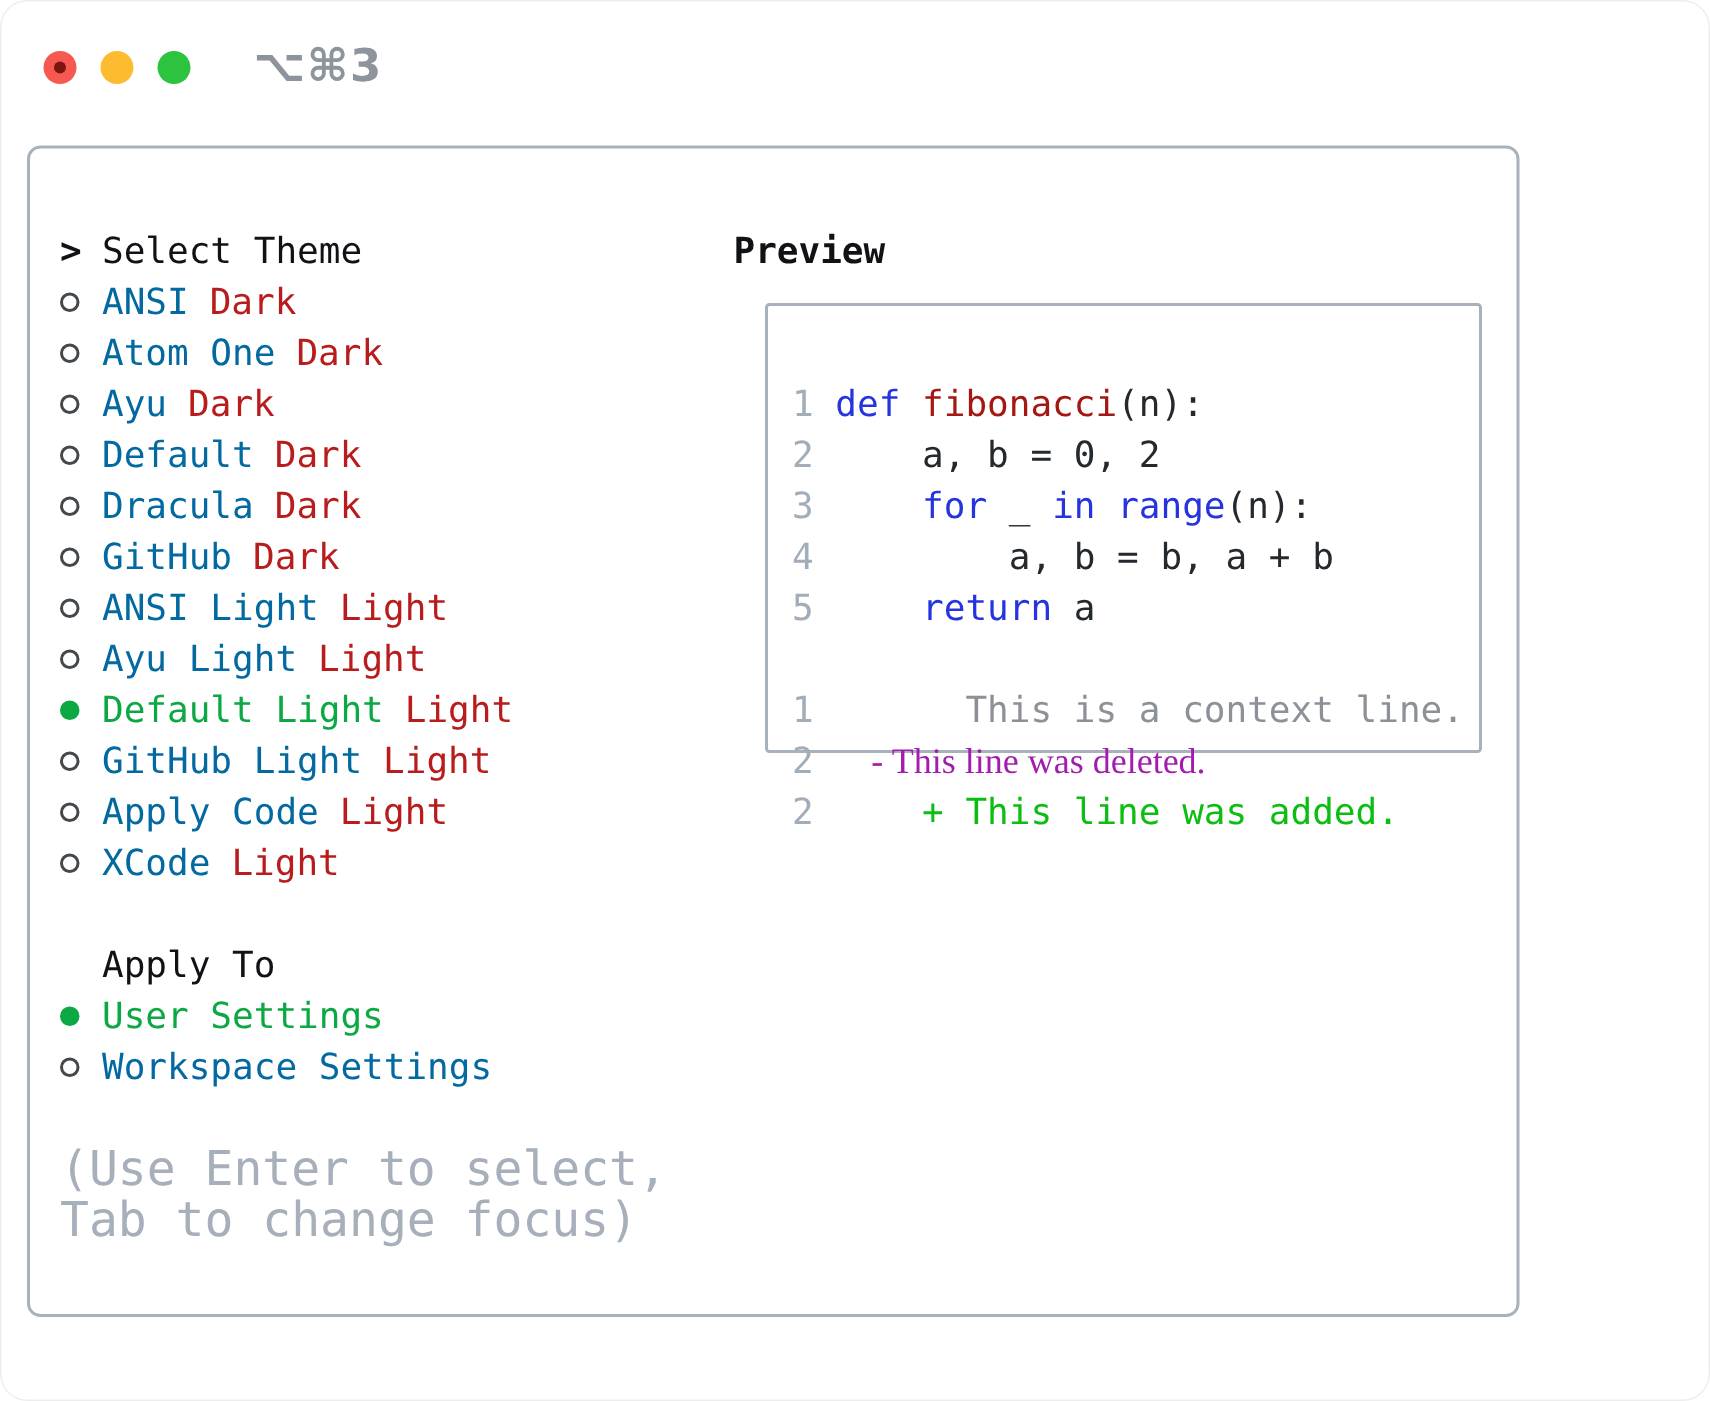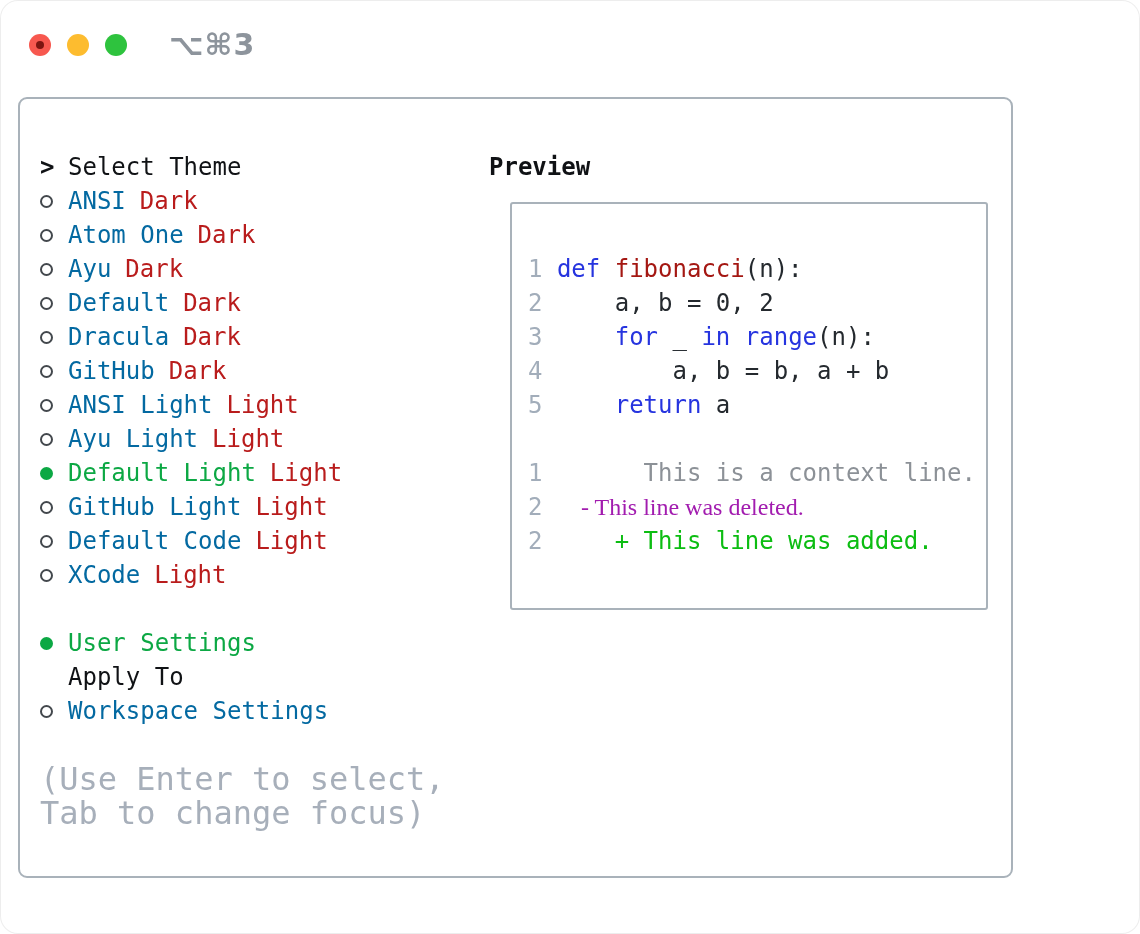--- a/index.html
+++ b/index.html
@@ -40,21 +40,21 @@
   .apply-section{position:absolute;left:20px;top:527px;}
   .apply-hdr{color:#101215;}
   .hint{
     position:absolute;left:20px;top:663px;width:420px;
     font-size:32px;line-height:34px;color:#a7afba;
   }
   
   .preview-label{position:absolute;left:469px;top:51px;height:34px;display:flex;align-items:center;
     font-size:24px;font-weight:bold;color:#101215;}
   .preview-box{
-    position:absolute;left:490px;top:103px;width:478px;height:408px;
+    position:absolute;left:490px;top:103px;width:478px;height:300px;
     border:2px solid #a9b2ba;border-radius:3px;box-sizing:border-box;background:#ffffff;
   }
   .code{padding:48px 0 0 16px;}
   .code-line{white-space:pre;font-size:24px;line-height:34px;height:34px;}
   .ln{color:#a2adba;}
   .tok-fg{color:#24292e;}
   .tok-kw{color:#2634df;}
   .tok-fn{color:#a41712;}
   .tok-ctx{color:#8c9197;}
   .tok-del{color:#a21caf;font-family:Liberation Serif, serif;}
@@ -81,27 +81,27 @@
         <div class="row"><span class="marker"><span class="ring"></span></span><span class="item-label">ANSI</span><span class="tag">Dark</span></div>
         <div class="row"><span class="marker"><span class="ring"></span></span><span class="item-label">Atom One</span><span class="tag">Dark</span></div>
         <div class="row"><span class="marker"><span class="ring"></span></span><span class="item-label">Ayu</span><span class="tag">Dark</span></div>
         <div class="row"><span class="marker"><span class="ring"></span></span><span class="item-label">Default</span><span class="tag">Dark</span></div>
         <div class="row"><span class="marker"><span class="ring"></span></span><span class="item-label">Dracula</span><span class="tag">Dark</span></div>
         <div class="row"><span class="marker"><span class="ring"></span></span><span class="item-label">GitHub</span><span class="tag">Dark</span></div>
         <div class="row"><span class="marker"><span class="ring"></span></span><span class="item-label">ANSI Light</span><span class="tag">Light</span></div>
         <div class="row"><span class="marker"><span class="ring"></span></span><span class="item-label">Ayu Light</span><span class="tag">Light</span></div>
         <div class="row"><span class="marker"><span class="ring on"></span></span><span class="item-label sel">Default Light</span><span class="tag">Light</span></div>
         <div class="row"><span class="marker"><span class="ring"></span></span><span class="item-label">GitHub Light</span><span class="tag">Light</span></div>
-        <div class="row"><span class="marker"><span class="ring"></span></span><span class="item-label">Default Code</span><span class="tag">Light</span></div>
+        <div class="row"><span class="marker"><span class="ring"></span></span><span class="item-label">Apply Code</span><span class="tag">Light</span></div>
         <div class="row"><span class="marker"><span class="ring"></span></span><span class="item-label">XCode</span><span class="tag">Light</span></div>
       </div>
 
     <div class="apply-section" id="apply-section">
+        <div class="row"><span class="marker"></span><span class="apply-hdr">Apply To</span></div>
         <div class="row"><span class="marker"><span class="ring on"></span></span><span class="item-label sel">User Settings</span></div>
-        <div class="row"><span class="marker"></span><span class="apply-hdr">Apply To</span></div>
         <div class="row"><span class="marker"><span class="ring"></span></span><span class="item-label">Workspace Settings</span></div>
       </div>
 
     <div class="hint">(Use Enter to select, Tab to change focus)</div>
 
     <div class="preview-label">Preview</div>
 
     <div class="preview-box">
       <div class="code" id="code">
           <div class="code-line"><span class="ln">1 </span><span class="tok-kw">def</span><span class="tok-fg"> </span><span class="tok-fn">fibonacci</span><span class="tok-fg">(n):</span></div>

